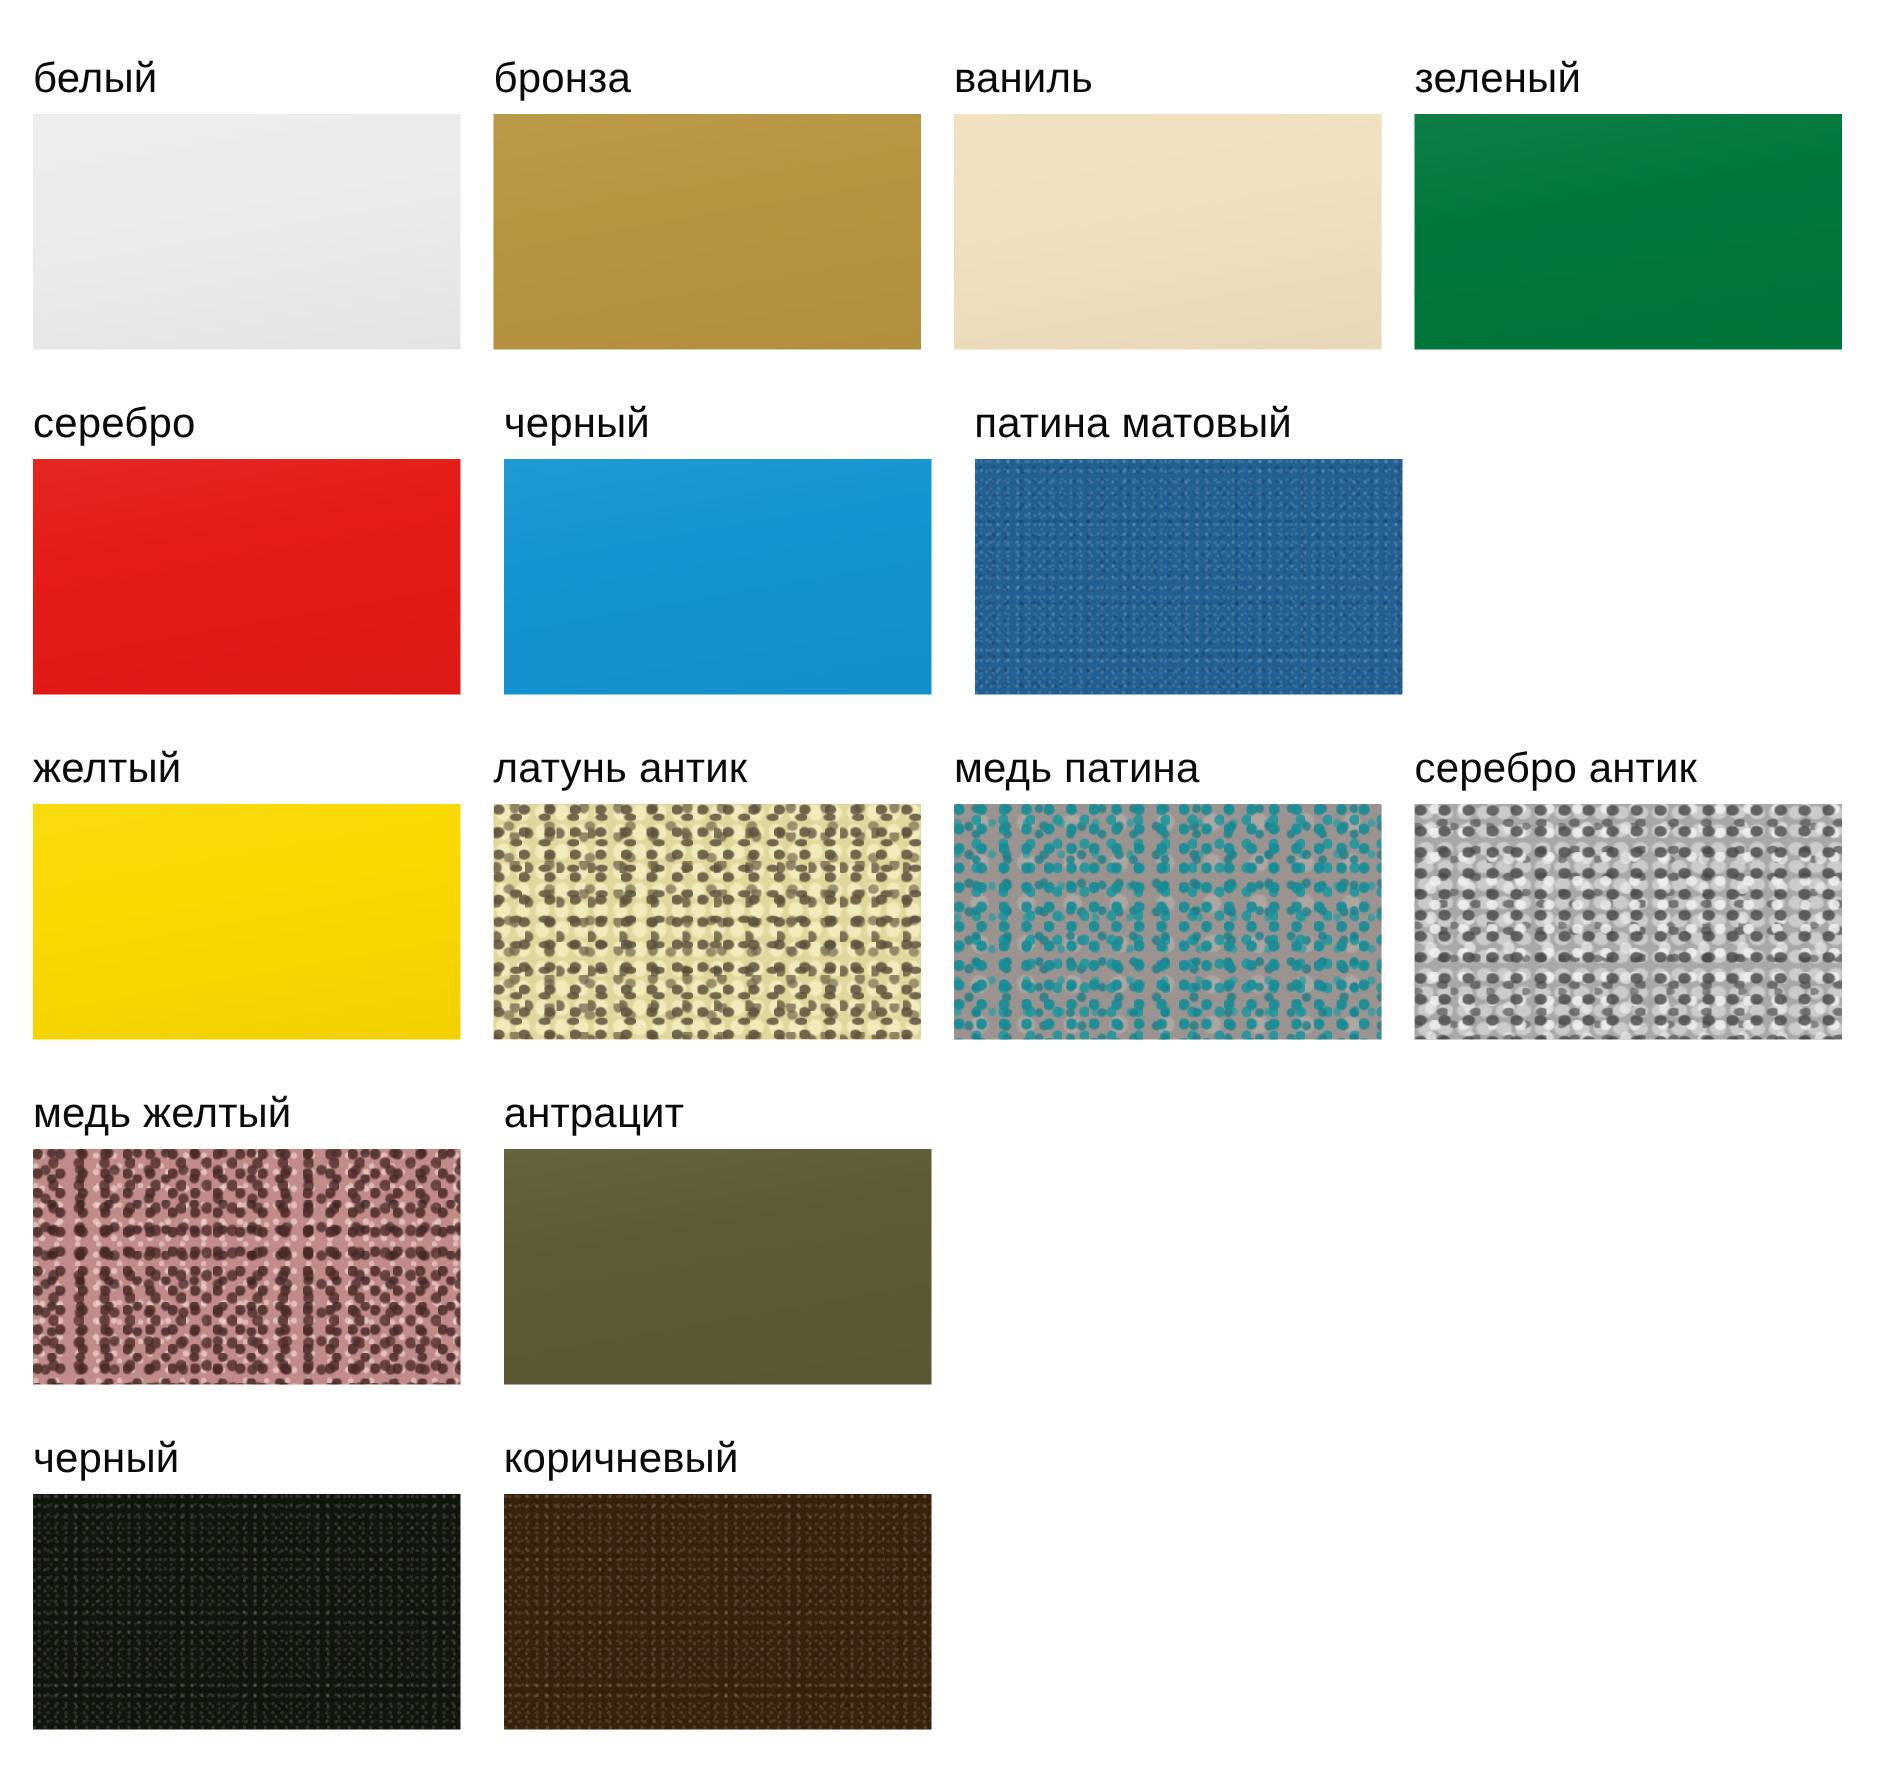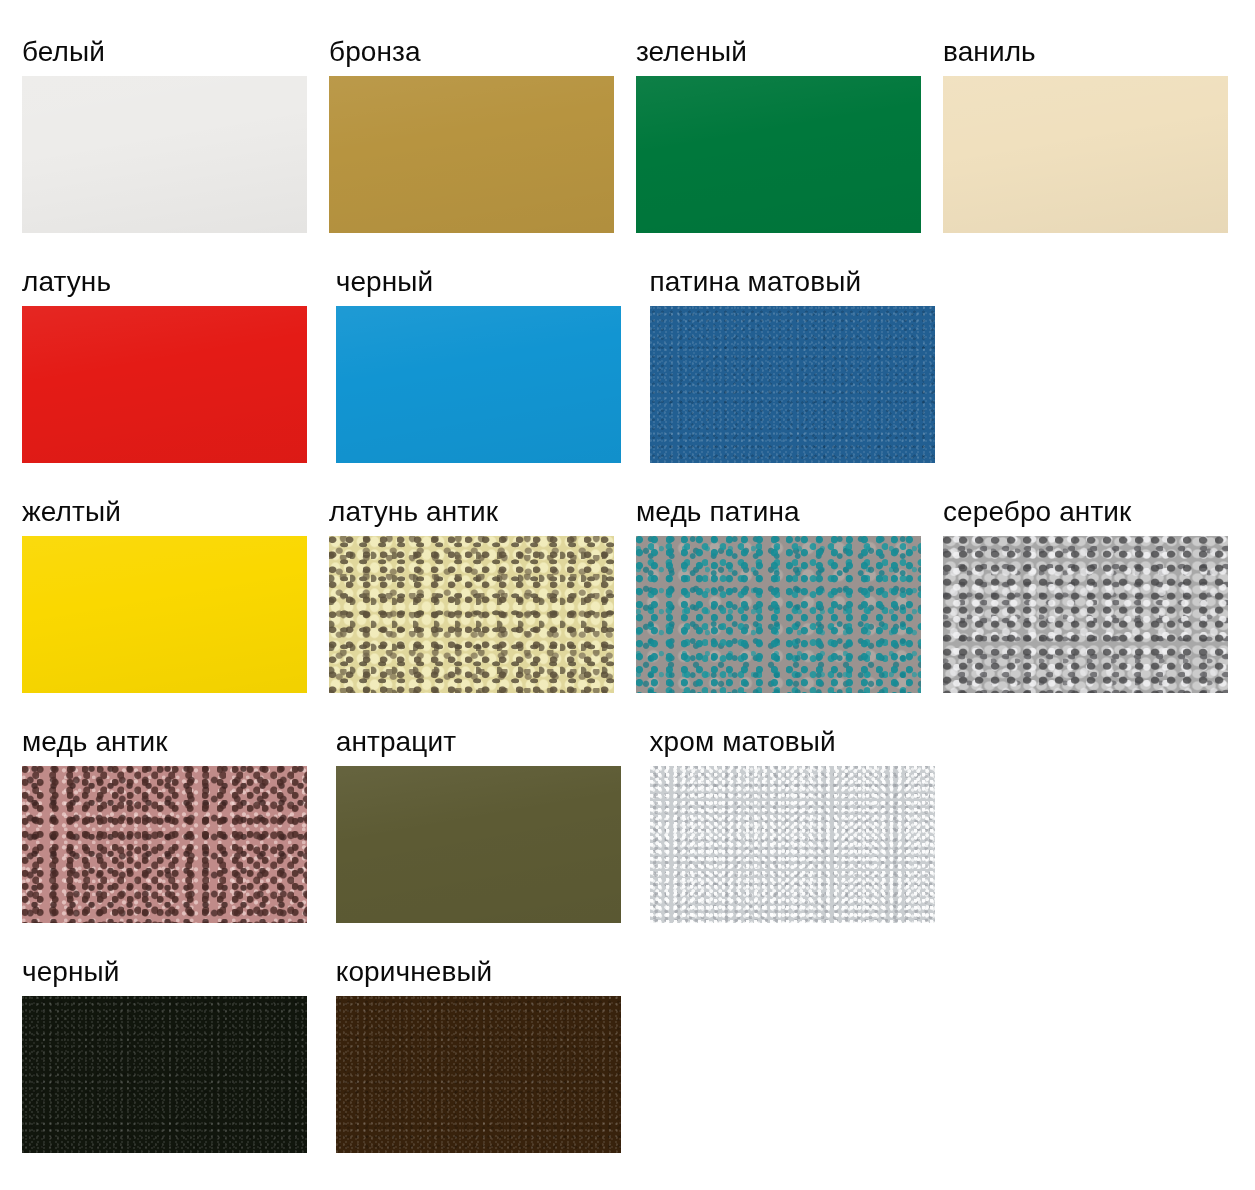--- a/index.html
+++ b/index.html
@@ -140,35 +140,35 @@
           <div class="tex tex-gloss"></div>
         </div>
       </div>
       <div class="cell">
         <div class="swatch-label">бронза</div>
         <div class="swatch" style="background-color: rgb(183, 148, 64);">
           <div class="tex tex-gloss"></div>
         </div>
       </div>
       <div class="cell">
+        <div class="swatch-label">ваниль</div>
+        <div class="swatch" style="background-color: rgb(240, 224, 190);">
+          <div class="tex tex-gloss"></div>
+        </div>
+      </div>
+      <div class="cell">
         <div class="swatch-label">зеленый</div>
         <div class="swatch" style="background-color: rgb(0, 120, 60);">
           <div class="tex tex-gloss"></div>
         </div>
       </div>
-      <div class="cell">
-        <div class="swatch-label">ваниль</div>
-        <div class="swatch" style="background-color: rgb(240, 224, 190);">
-          <div class="tex tex-gloss"></div>
-        </div>
-      </div>
-    </div>
-    <div class="row">
-      <div class="cell">
-        <div class="swatch-label">латунь</div>
+    </div>
+    <div class="row">
+      <div class="cell">
+        <div class="swatch-label">серебро</div>
         <div class="swatch" style="background-color: rgb(228, 27, 22);">
           <div class="tex tex-gloss"></div>
         </div>
       </div>
       <div class="cell">
         <div class="swatch-label">черный</div>
         <div class="swatch" style="background-color: rgb(18, 149, 210);">
           <div class="tex tex-gloss"></div>
         </div>
       </div>
@@ -200,35 +200,29 @@
       </div>
       <div class="cell">
         <div class="swatch-label">серебро антик</div>
         <div class="swatch" style="background-color: rgb(168, 168, 168);">
           <div class="tex tex-silverantique"></div>
         </div>
       </div>
     </div>
     <div class="row">
       <div class="cell">
-        <div class="swatch-label">медь антик</div>
+        <div class="swatch-label">медь желтый</div>
         <div class="swatch" style="background-color: rgb(192, 139, 137);">
           <div class="tex tex-copper"></div>
         </div>
       </div>
       <div class="cell">
         <div class="swatch-label">антрацит</div>
         <div class="swatch" style="background-color: rgb(93, 91, 52);">
           <div class="tex tex-gloss"></div>
-        </div>
-      </div>
-      <div class="cell">
-        <div class="swatch-label">хром матовый</div>
-        <div class="swatch" style="background-color: rgb(201, 205, 208);">
-          <div class="tex tex-chrome"></div>
         </div>
       </div>
     </div>
     <div class="row">
       <div class="cell">
         <div class="swatch-label">черный</div>
         <div class="swatch" style="background-color: rgb(17, 22, 13);">
           <div class="tex tex-matte"></div>
         </div>
       </div>

